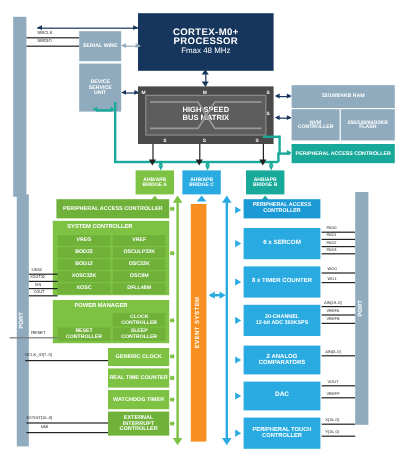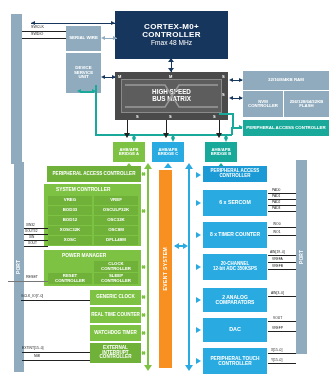--- a/index.html
+++ b/index.html
@@ -60,21 +60,21 @@
   </div>
 
   <div class="blk steel" style="left:66px;top:53px;width:35px;height:40px;flex-direction:column;font-size:4.4px;font-weight:bold;">
     <span>DEVICE</span>
     <span>SERVICE</span>
     <span>UNIT</span>
   </div>
 
   <div class="blk navy" style="left:115px;top:11px;width:113px;height:48px;flex-direction:column;">
     <span style="font-size:8px;font-weight:bold;letter-spacing:.3px;">CORTEX-M0+</span>
-    <span style="font-size:8px;font-weight:bold;letter-spacing:.3px;">CONTROLLER</span>
+    <span style="font-size:8px;font-weight:bold;letter-spacing:.3px;">PROCESSOR</span>
     <span style="font-size:6.6px;margin-top:1px;">Fmax 48 MHz</span>
   </div>
 
   <div class="ln h-navy" style="left:31px;top:23px;width:86px;"></div>
   <div class="ar" style="left:31px;top:20.5px;border-top:2.5px solid transparent;border-bottom:2.5px solid transparent;border-right:4px solid #17365d;"></div>
   <div class="ar" style="left:111px;top:20.5px;border-top:2.5px solid transparent;border-bottom:2.5px solid transparent;border-left:4px solid #17365d;"></div>
 
   <div class="ln h-steel" style="left:103px;top:38px;width:14px;"></div>
   <div class="ar" style="left:101px;top:35.5px;border-top:2.5px solid transparent;border-bottom:2.5px solid transparent;border-right:4px solid #8fabbd;"></div>
   <div class="ar" style="left:113px;top:35.5px;border-top:2.5px solid transparent;border-bottom:2.5px solid transparent;border-left:4px solid #8fabbd;"></div>

